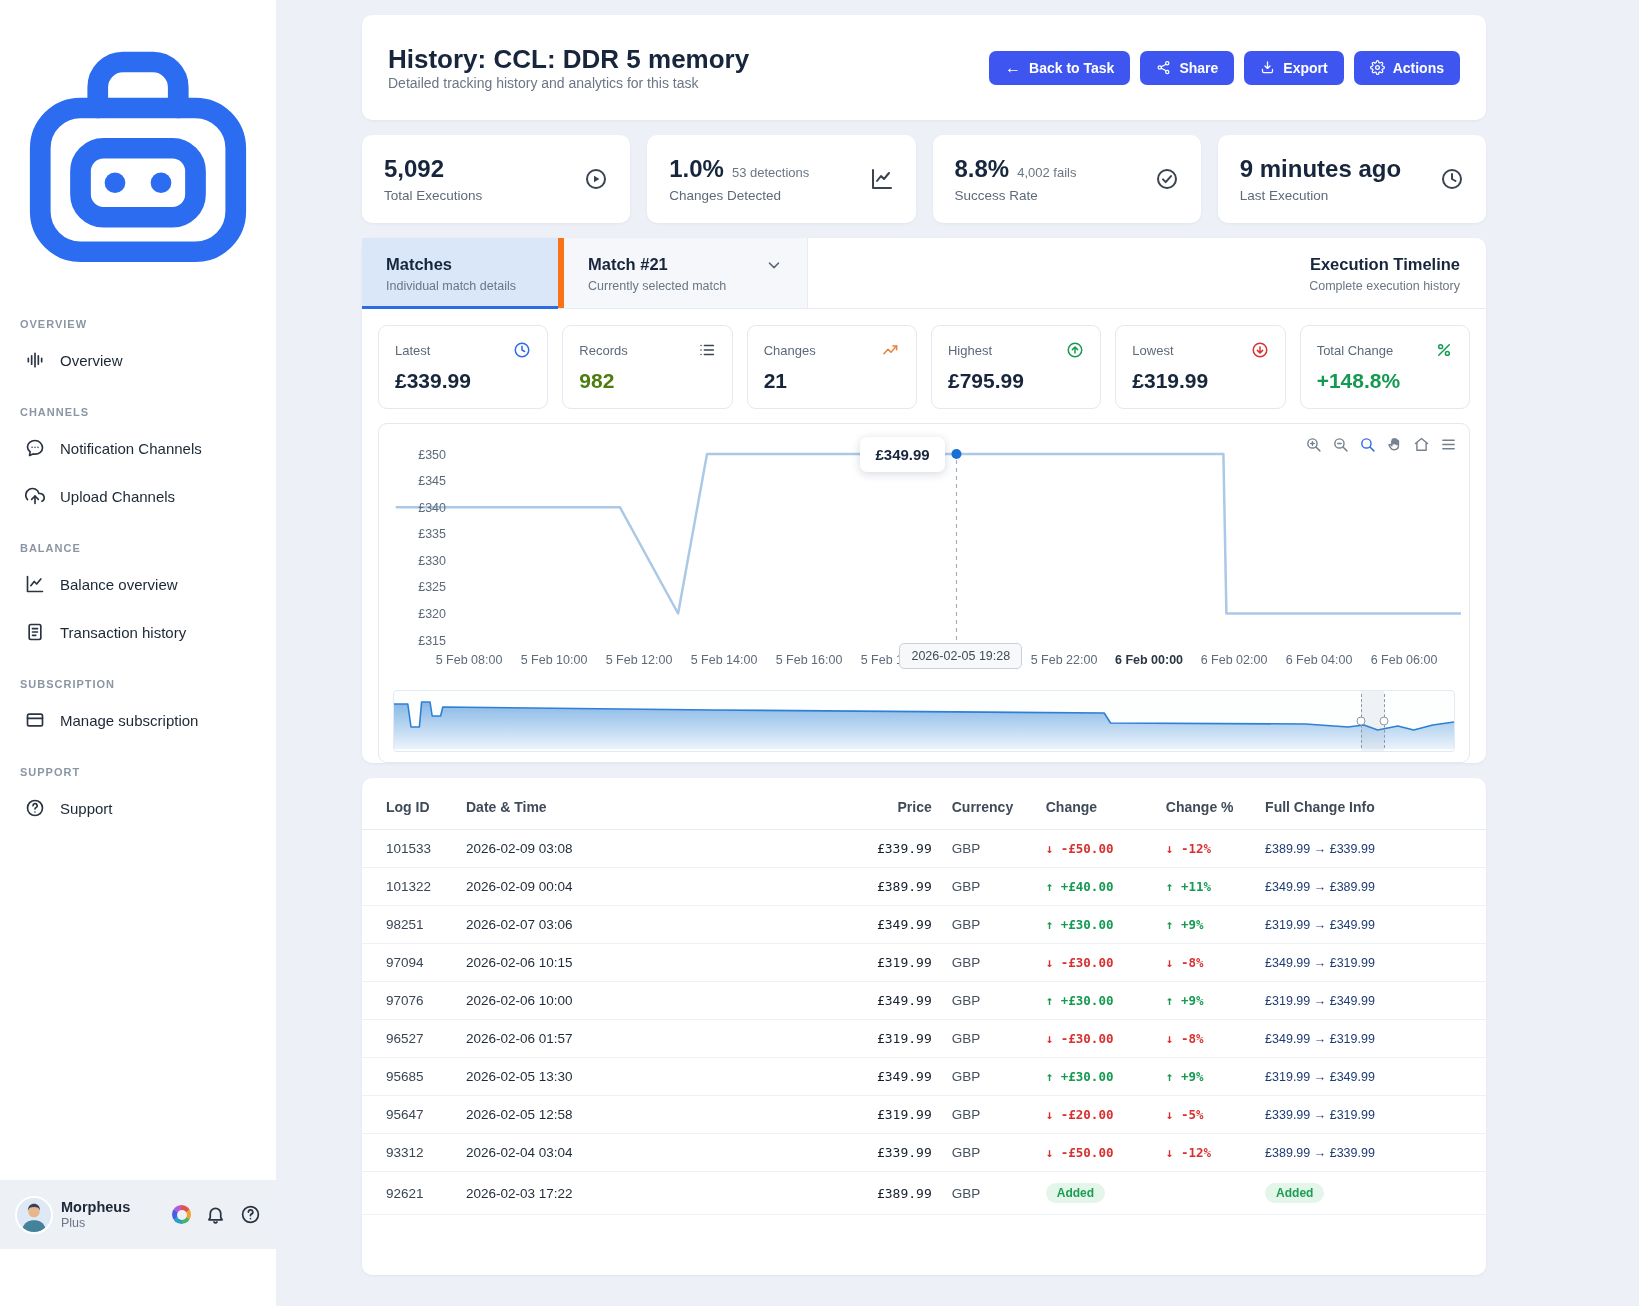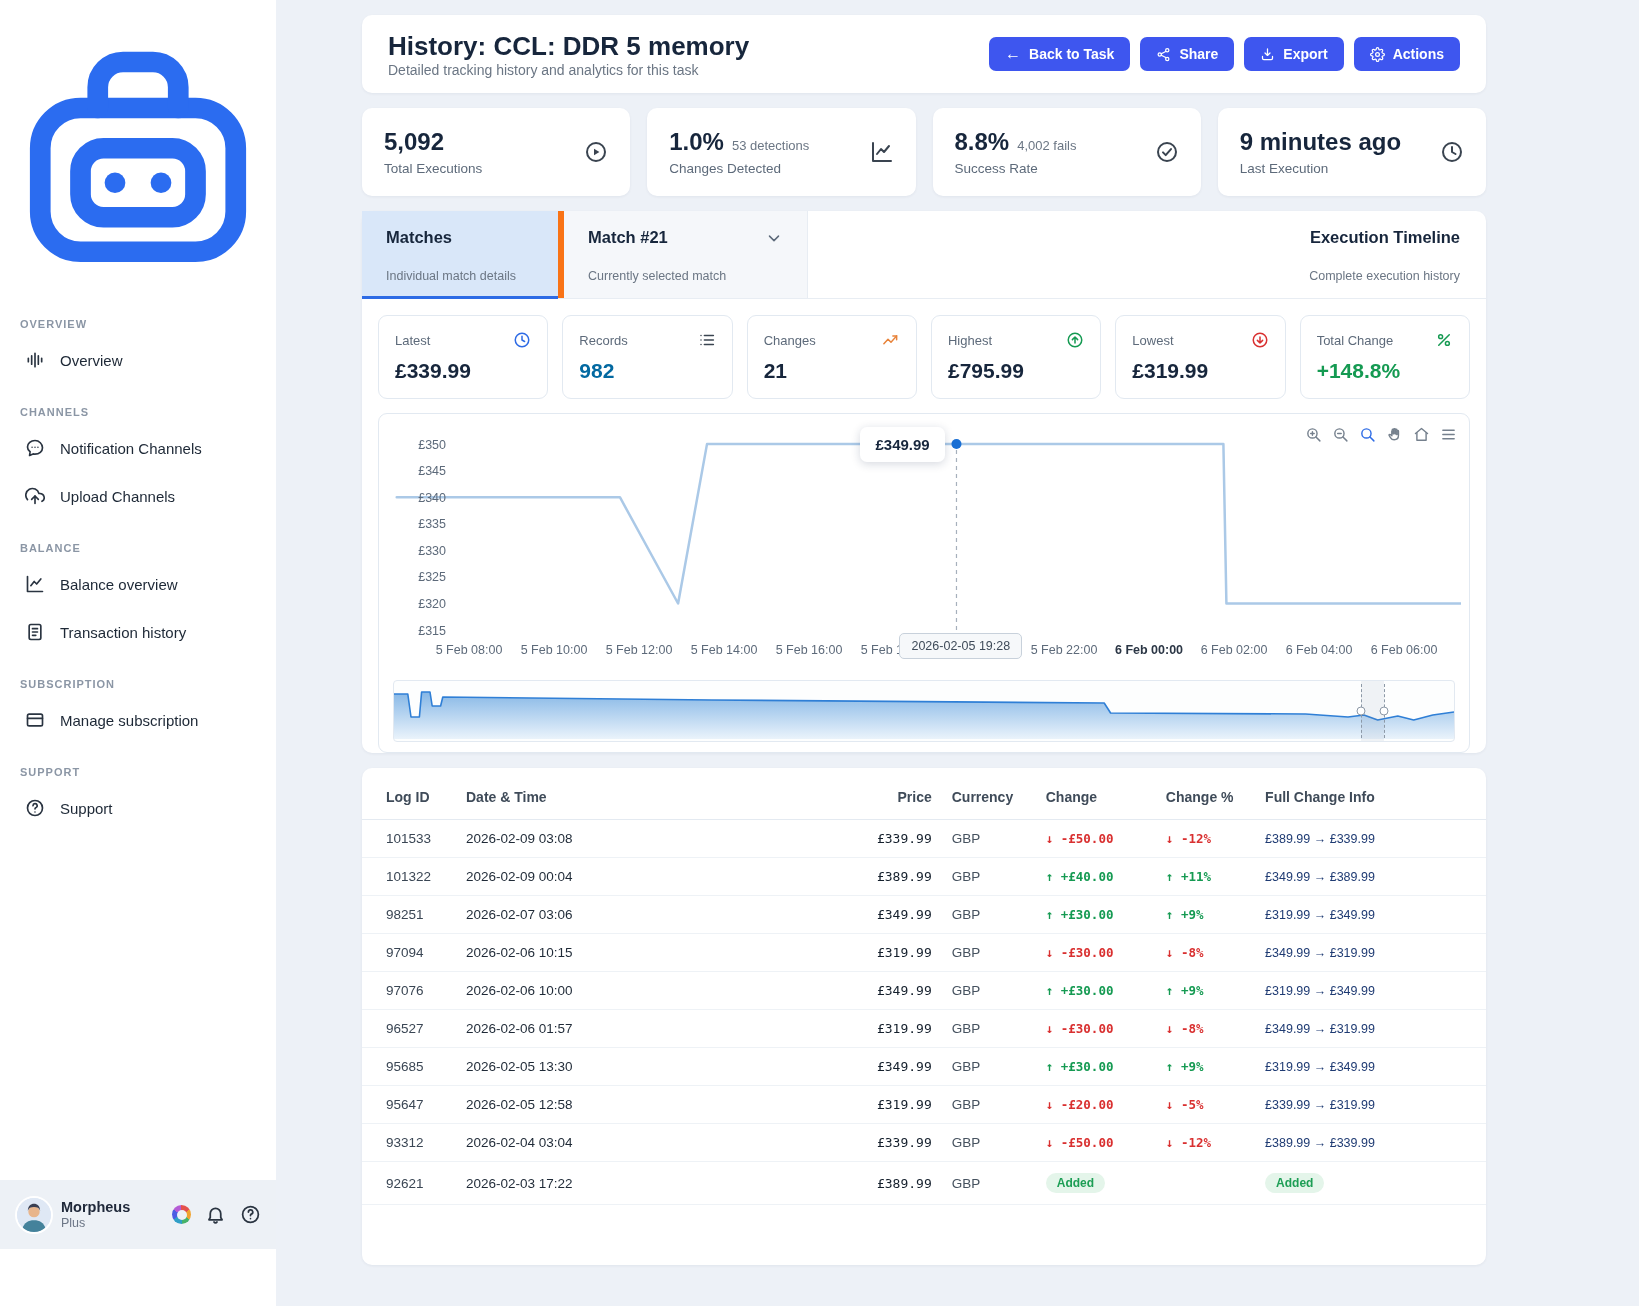--- a/index.html
+++ b/index.html
@@ -27,42 +27,42 @@
   .user-icons{margin-left:auto;display:flex;align-items:center;gap:14px}
   .user-icons .icon{width:21px;height:21px;color:#2a3441;cursor:pointer}
   .palette{width:19px;height:19px;border-radius:50%;position:relative;cursor:pointer;
     background:conic-gradient(#e4524d 0 60deg,#f0a32f 60deg 120deg,#46b26a 120deg 180deg,#2f9ec7 180deg 240deg,#4b5ce4 240deg 300deg,#b45cd6 300deg 360deg)}
   .palette::after{content:"";position:absolute;inset:4.5px;background:#edf1f6;border-radius:50%}
 
   
   .main{flex:1;padding:15px 0 0 86px}
   .content{width:1124px}
   .card{background:#fff;border-radius:10px;box-shadow:0 1px 3px rgba(21,36,70,.06)}
-  .header-card{display:flex;justify-content:space-between;align-items:center;padding:24px 26px;height:78px}
+  .header-card{display:flex;justify-content:space-between;align-items:center;padding:24px 26px;height:105px}
   .page-title{font-size:26px;font-weight:700;color:#17263c}
   .page-subtitle{font-size:14px;color:#6b7684;}
   .header-actions{display:flex;gap:10px}
   .btn{display:inline-flex;align-items:center;gap:8px;height:34px;padding:0 16px;background:#3e56ef;border:none;border-radius:7px;color:#fff;font-size:14px;font-weight:700;font-family:inherit;cursor:pointer;white-space:nowrap}
   .btn .icon{width:15px;height:15px;color:#fff}
   .arrow-glyph{font-size:16px;line-height:1}
 
   .stats-row{display:flex;gap:17px;margin-top:15px}
   .stat-card{flex:1;display:flex;align-items:center;justify-content:space-between;padding:18px 22px;height:88px}
   .stat-value-row{display:flex;align-items:baseline}
   .stat-value{font-size:24px;font-weight:700;color:#17263c}
   .stat-extra{font-size:13px;color:#6b7684;margin-left:8px}
   .stat-label{font-size:13.5px;color:#5d6a7a;margin-top:5px}
   .stat-card .stat-icon{width:24px;height:24px;color:#3a4450}
 
   
   .panel{margin-top:15px;}
   .tabs-row{display:flex;border-bottom:1px solid #e8edf3}
   .tab{padding:17px 24px 13px;cursor:pointer}
   .tab-title{font-size:16.5px;font-weight:700;color:#17263c;display:flex;align-items:center}
-  .tab-sub{font-size:12.5px;color:#6b7684;margin-top:22px;white-space:nowrap}
+  .tab-sub{font-size:12.5px;color:#6b7684;margin-top:5px;white-space:nowrap}
   .tab.active{background:#d9e7f9;border-bottom:3px solid #2d6be5;margin-bottom:-1px;min-width:196px}
   .tab.selector{background:#f5f7fa;min-width:250px;border-left:6px solid #f97316;border-right:1px solid #e8edf3}
   .chevron{width:18px;height:18px;color:#5d6a7a;margin-left:auto}
   .tab-right{margin-left:auto;text-align:right;padding:17px 26px 13px}
   .tab-right .tab-title{justify-content:flex-end}
 
   .summary-row{display:flex;gap:14px;margin:16px 16px 0}
   .sum-card{flex:1;border:1px solid #e2e9f1;border-radius:9px;padding:15px 16px;background:#fff}
   .sum-top{display:flex;justify-content:space-between;align-items:center}
   .sum-label{font-size:13px;color:#5d6a7a}
@@ -381,21 +381,21 @@
                 <span class="sum-label">Records</span>
                 <span class="icon sum-icon" style="color:#3a4450">
                   <svg viewBox="0 0 24 24" fill="none" stroke="currentColor" stroke-width="2" stroke-linecap="round" stroke-linejoin="round">
                     <path d="M8.5 6h12M8.5 12h12M8.5 18h12"></path>
                     <circle cx="4" cy="6" r="1" fill="currentColor" stroke="none"></circle>
                     <circle cx="4" cy="12" r="1" fill="currentColor" stroke="none"></circle>
                     <circle cx="4" cy="18" r="1" fill="currentColor" stroke="none"></circle>
                   </svg>
                 </span>
               </div>
-              <div class="sum-value" style="color:#0369a1">982</div>
+              <div class="sum-value" style="color:#4d7c0f">982</div>
             </div>
             <div class="sum-card">
               <div class="sum-top">
                 <span class="sum-label">Changes</span>
                 <span class="icon sum-icon" style="color:#e8833a">
                   <svg viewBox="0 0 24 24" fill="none" stroke="currentColor" stroke-width="2" stroke-linecap="round" stroke-linejoin="round">
                     <path d="M2.5 17l5.5-6 4 4 7.5-8.5"></path>
                     <path d="M14.5 6.5h5v5"></path>
                   </svg>
                 </span>

